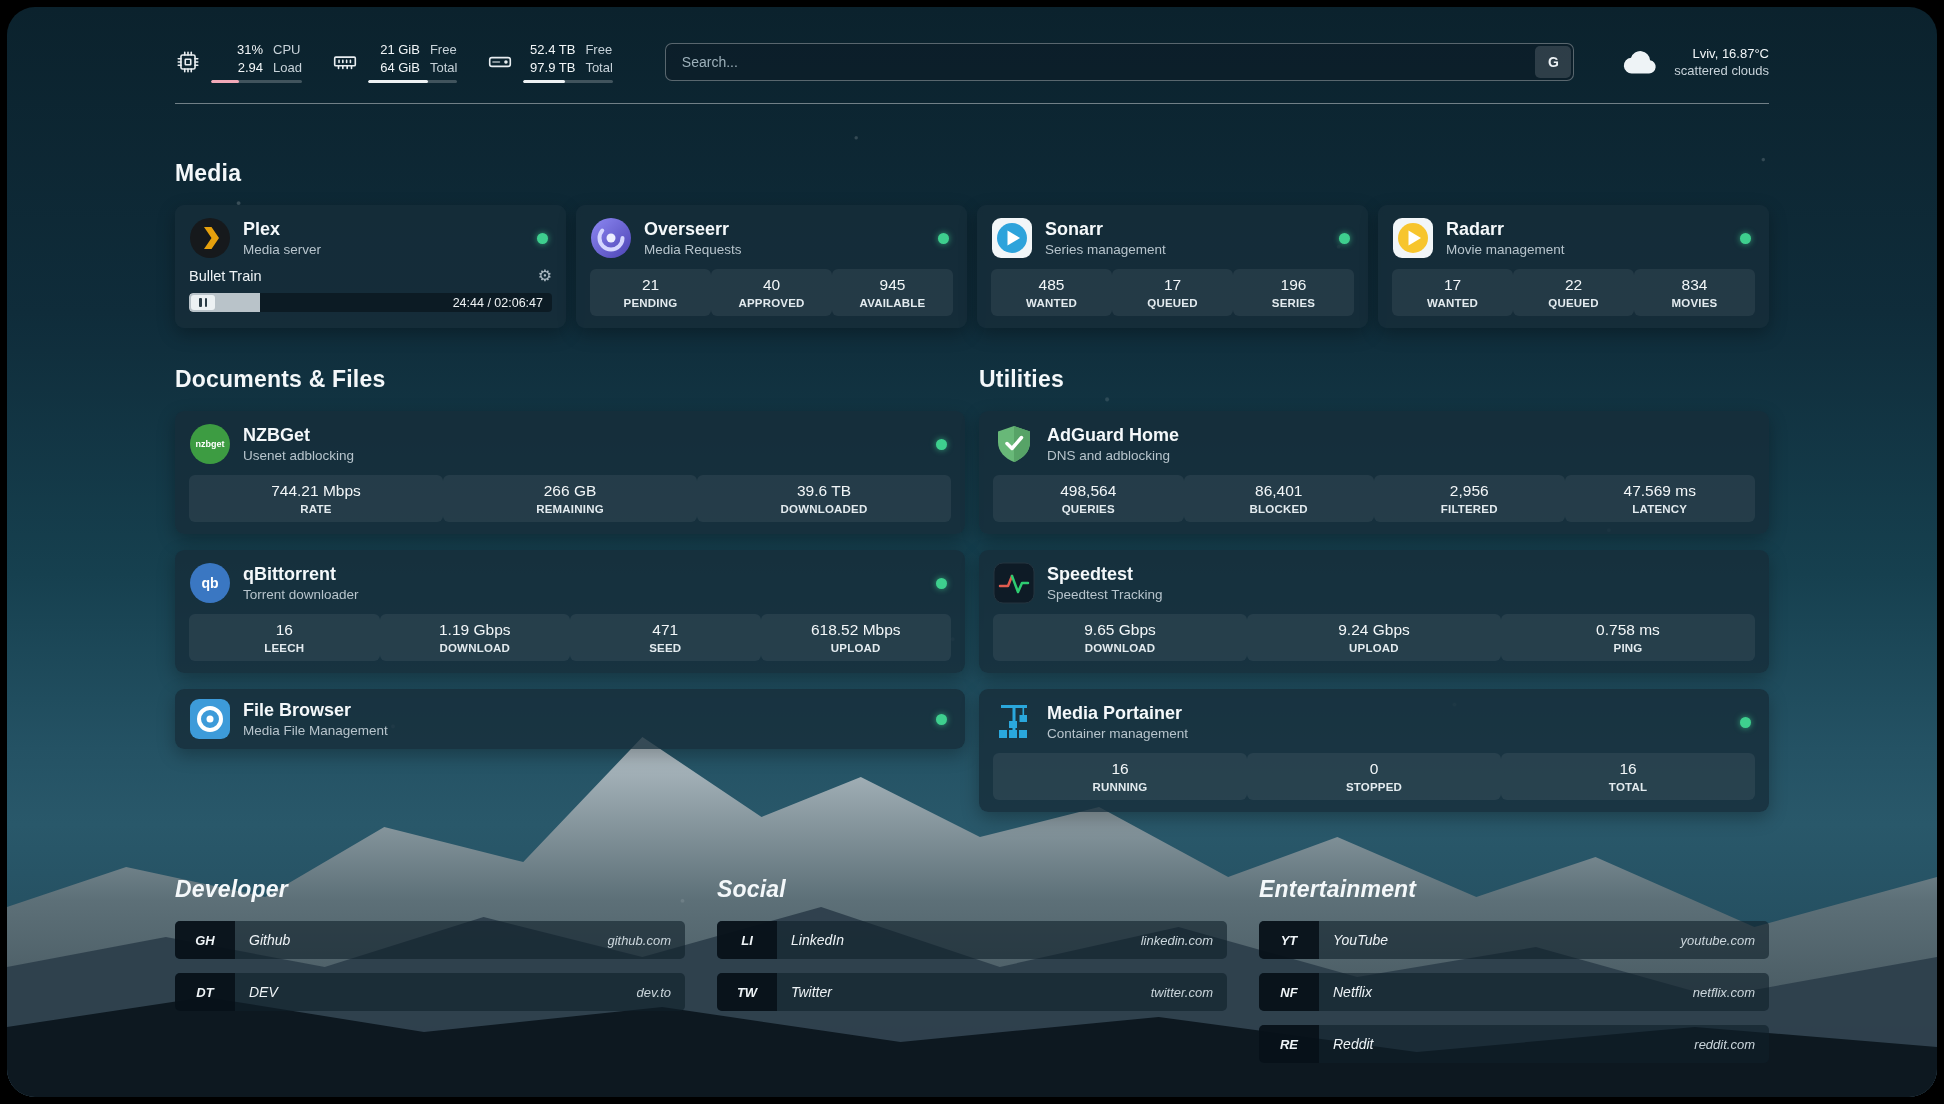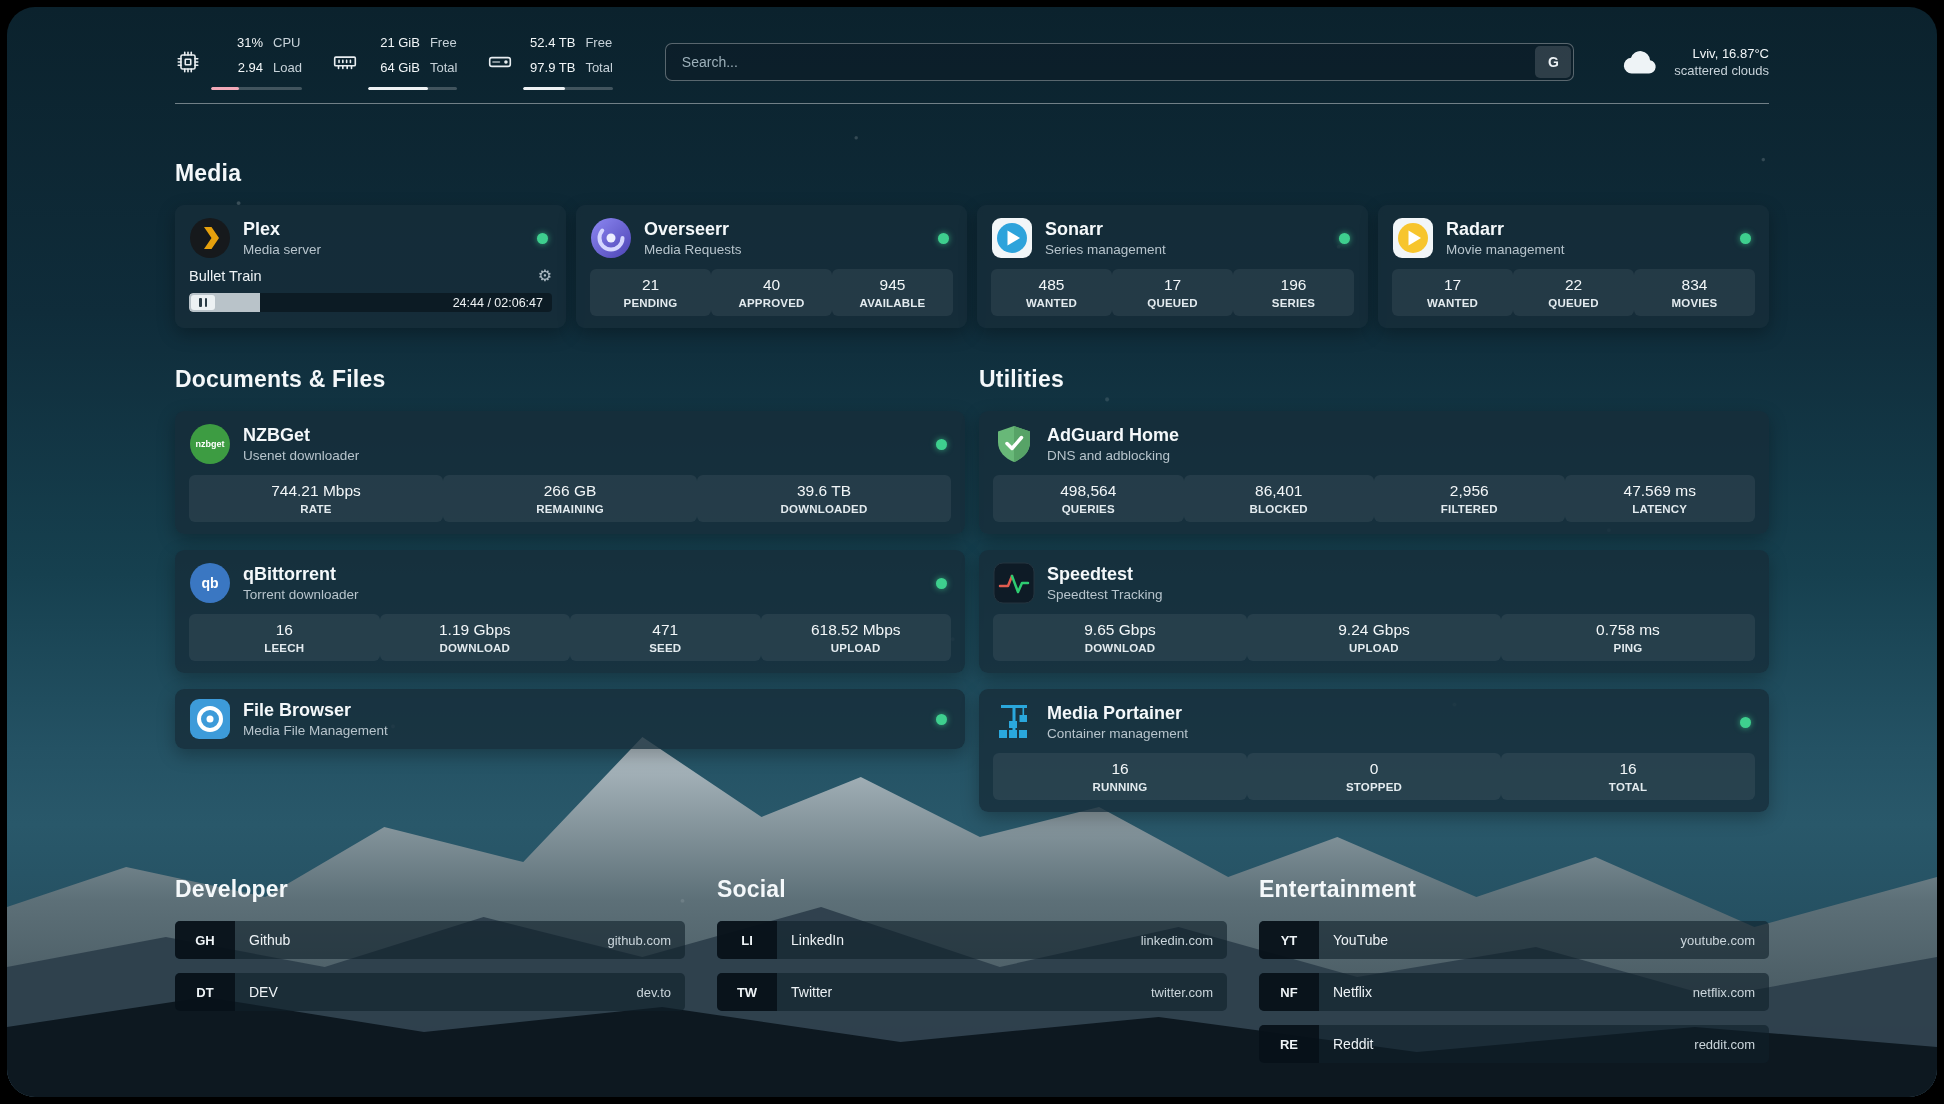--- a/index.html
+++ b/index.html
@@ -34,21 +34,21 @@
       radial-gradient(circle at 62% 86%, rgba(255,255,255,.10) 1.2px, transparent 2.4px);
   }
   .mountains { position: absolute; left: 0; right: 0; bottom: 0; width: 100%; height: 430px; z-index: 0; }
   .content { position: relative; z-index: 2; padding: 32px 168px 0; }
 
   
   .topbar { display: flex; align-items: center; height: 46px; }
   .metrics { display: flex; align-items: center; gap: 30px; }
   .metric { display: flex; align-items: center; gap: 10px; }
   .hw-icon { width: 26px; height: 26px; color: #e9eef1; flex: 0 0 auto; }
-  .metric-body { display: flex; flex-direction: column; gap: 10px; }
+  .metric-body { display: flex; flex-direction: column; gap: 3px; }
   .metric-row { display: grid; grid-template-columns: 52px auto; gap: 10px; font-size: 13px; line-height: 15px; }
   .metric-row .v { text-align: right; color: #f2f6f8; }
   .metric-row .l { color: #c7d2d9; }
   .metric-bar { margin-top: 2px; height: 3px; width: 100%; border-radius: 2px; background: rgba(255,255,255,.22); overflow: hidden; }
   .metric-bar .fill { height: 100%; border-radius: 2px; background: #eef2f4; }
   .metric-bar .fill.cpu { background: #f2a9b8; }
 
   .searchwrap { flex: 1; margin: 0 46px 0 52px; position: relative; }
   .search-input {
     width: 100%; height: 38px; border-radius: 7px;
@@ -115,21 +115,21 @@
     display: flex; align-items: center; justify-content: center; gap: 3px;
   }
   .pause-chip .pbar { width: 2.5px; height: 9px; background: #2a3b45; border-radius: 1px; }
   .progress-time {
     position: absolute; right: 9px; top: 50%; transform: translateY(-50%);
     font-size: 12.5px; color: #eef2f4; white-space: nowrap;
   }
   .card.slim { padding: 9px 14px; }
 
   
-  .bookmarks-grid { display: grid; grid-template-columns: repeat(3, 1fr); gap: 32px; margin-top: 64px; }
+  .bookmarks-grid { display: grid; grid-template-columns: repeat(3, 1fr); gap: 32px; margin-top: 64px; font-style: italic; }
   .bookmark-row {
     display: flex; align-items: center; height: 38px;
     background: rgba(15,31,41,.60); border-radius: 5px;
     margin-bottom: 14px; overflow: hidden; cursor: pointer;
   }
   .bm-chip {
     width: 60px; height: 38px; background: rgba(7,16,24,.88);
     display: flex; align-items: center; justify-content: center;
     font-size: 13px; font-weight: 700; color: #eef3f6; flex: 0 0 auto;
   }
@@ -394,21 +394,21 @@
         <div class="card">
           <div class="card-head">
             <span class="app-icon">
               <svg viewBox="0 0 42 42">
                   <circle cx="21" cy="21" r="20" fill="#3d9c42"></circle>
                   <text class="svg-abbr-sm" x="21" y="24" text-anchor="middle" font-size="9" font-weight="bold" fill="#ffffff">nzbget</text>
                 </svg>
             </span>
             <div class="app-meta">
               <div class="app-name">NZBGet</div>
-              <div class="app-desc">Usenet downloader</div>
+              <div class="app-desc">Usenet adblocking</div>
             </div>
             <span class="status-dot"></span>
           </div>
           <div class="stats">
             <div class="stat">
                 <div class="stat-value">744.21 Mbps</div>
                 <div class="stat-label">RATE</div>
               </div>
             <div class="stat">
                 <div class="stat-value">266 GB</div>

